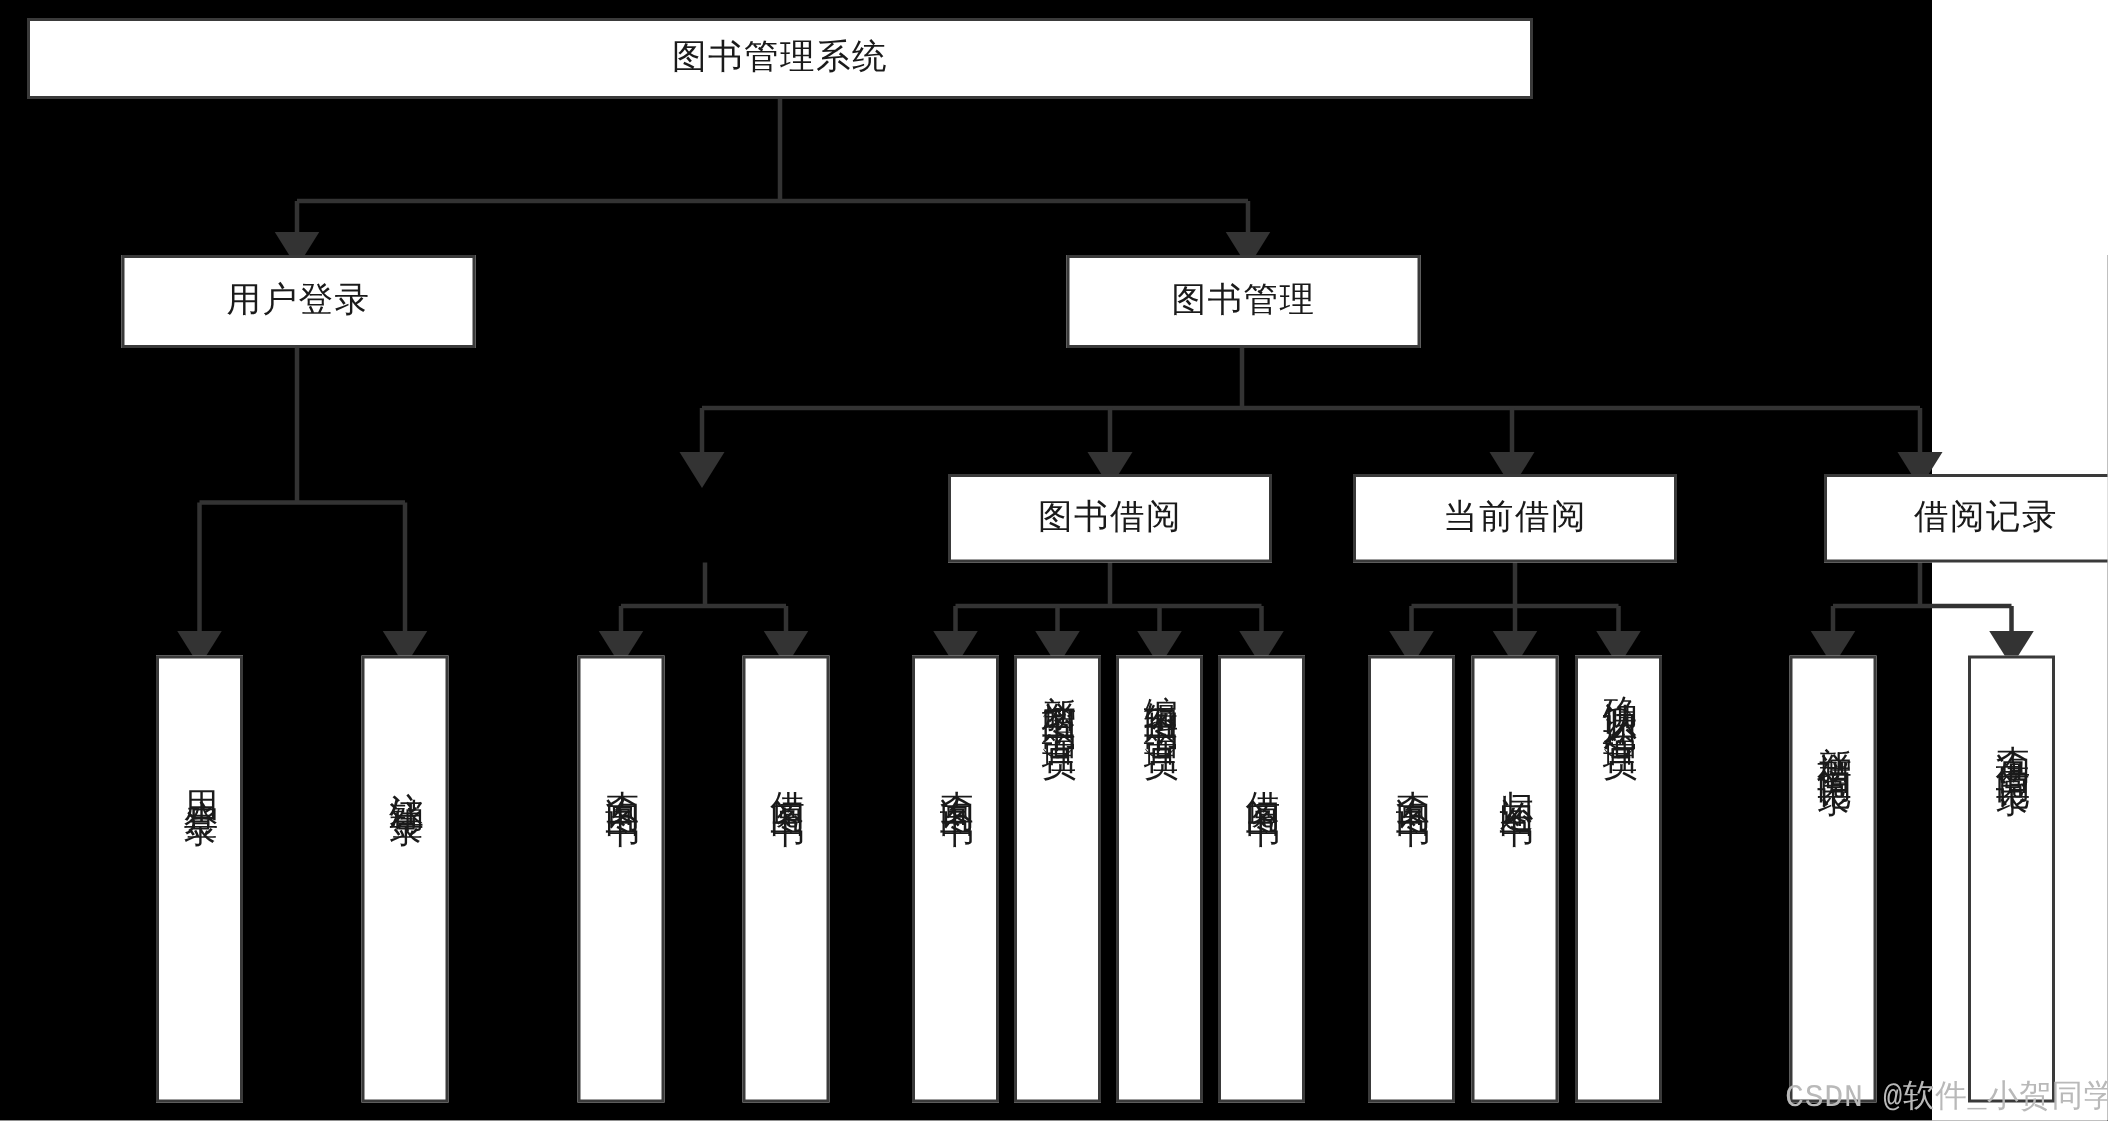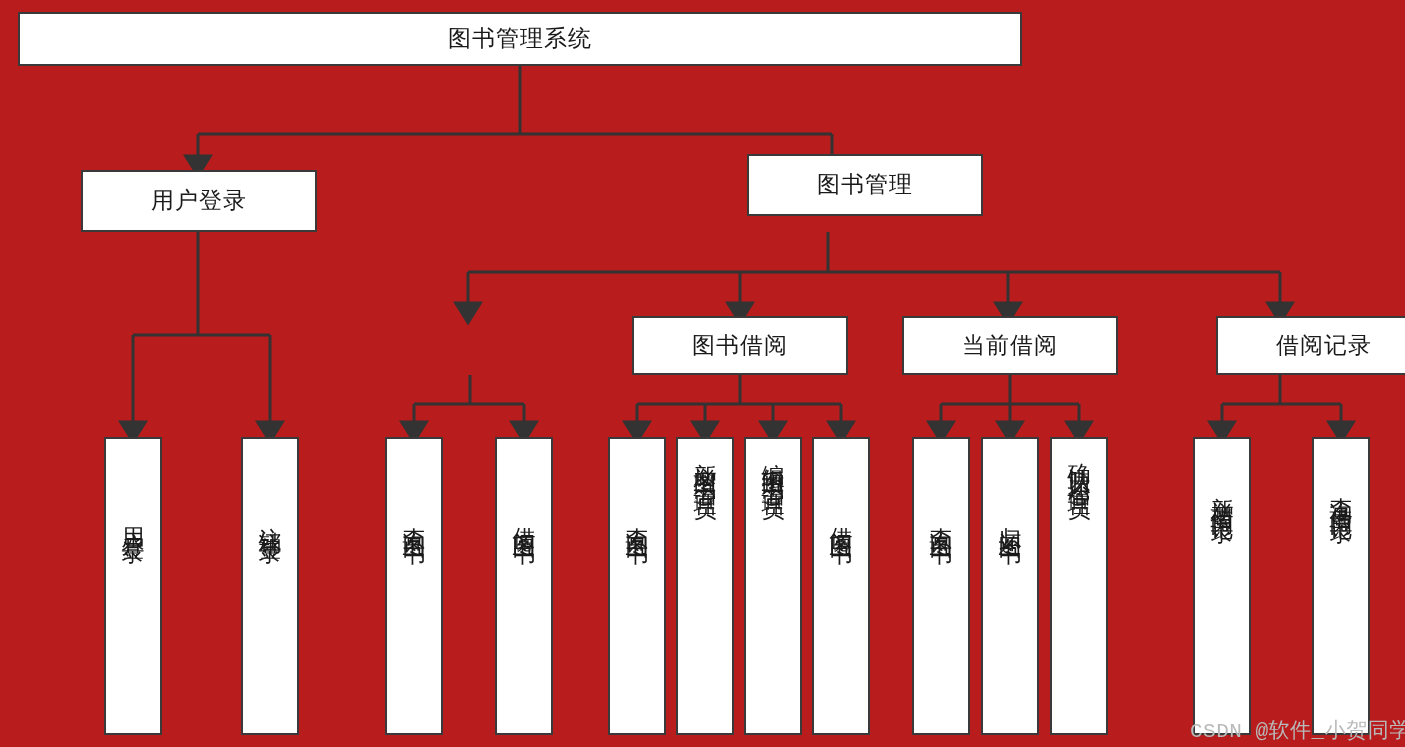--- a/index.html
+++ b/index.html
@@ -1,20 +1,20 @@
 <!DOCTYPE html>
 <html><head>
 <meta charset="utf-8">
 <style>
   html,body{margin:0;padding:0;background:#ffffff;}
   body{
     width:1405px;height:747px;overflow:hidden;
     font-family:"DejaVu Sans","Liberation Sans",sans-serif;
   }
-  #stage{position:relative;width:1405px;height:747px;background:#b91c1c;}
+  #stage{position:relative;width:1288px;height:747px;background:#000000;}
   svg#wires{position:absolute;left:0;top:0;width:1405px;height:747px;}
 
   .node{
     position:absolute;
     box-sizing:border-box;
     background:#ffffff;
     border:2px solid #3a3a3a;
     display:flex;
     align-items:center;
     justify-content:center;
@@ -110,21 +110,21 @@
     </g>
   </svg>
 
   <div class="node h root" style="left:18px;top:12px;width:1004px;height:54px;">
     <span class="label">图书管理系统</span>
   </div>
 
   <div class="node h" style="left:81px;top:170px;width:236px;height:62px;">
     <span class="label">用户登录</span>
   </div>
-  <div class="node h" style="left:711px;top:154px;width:236px;height:62px;margin-left:36px;">
+  <div class="node h" style="left:711px;top:170px;width:236px;height:62px;">
     <span class="label">图书管理</span>
   </div>
 
   <div class="node h" style="left:902px;top:316px;width:216px;height:59px;">
     <span class="label">当前借阅</span>
   </div>
   <div class="node h" style="left:632px;top:316px;width:216px;height:59px;">
     <span class="label">图书借阅</span>
   </div>
   <div class="node h" style="left:1172px;top:316px;width:216px;height:59px;margin-left:44px;">

